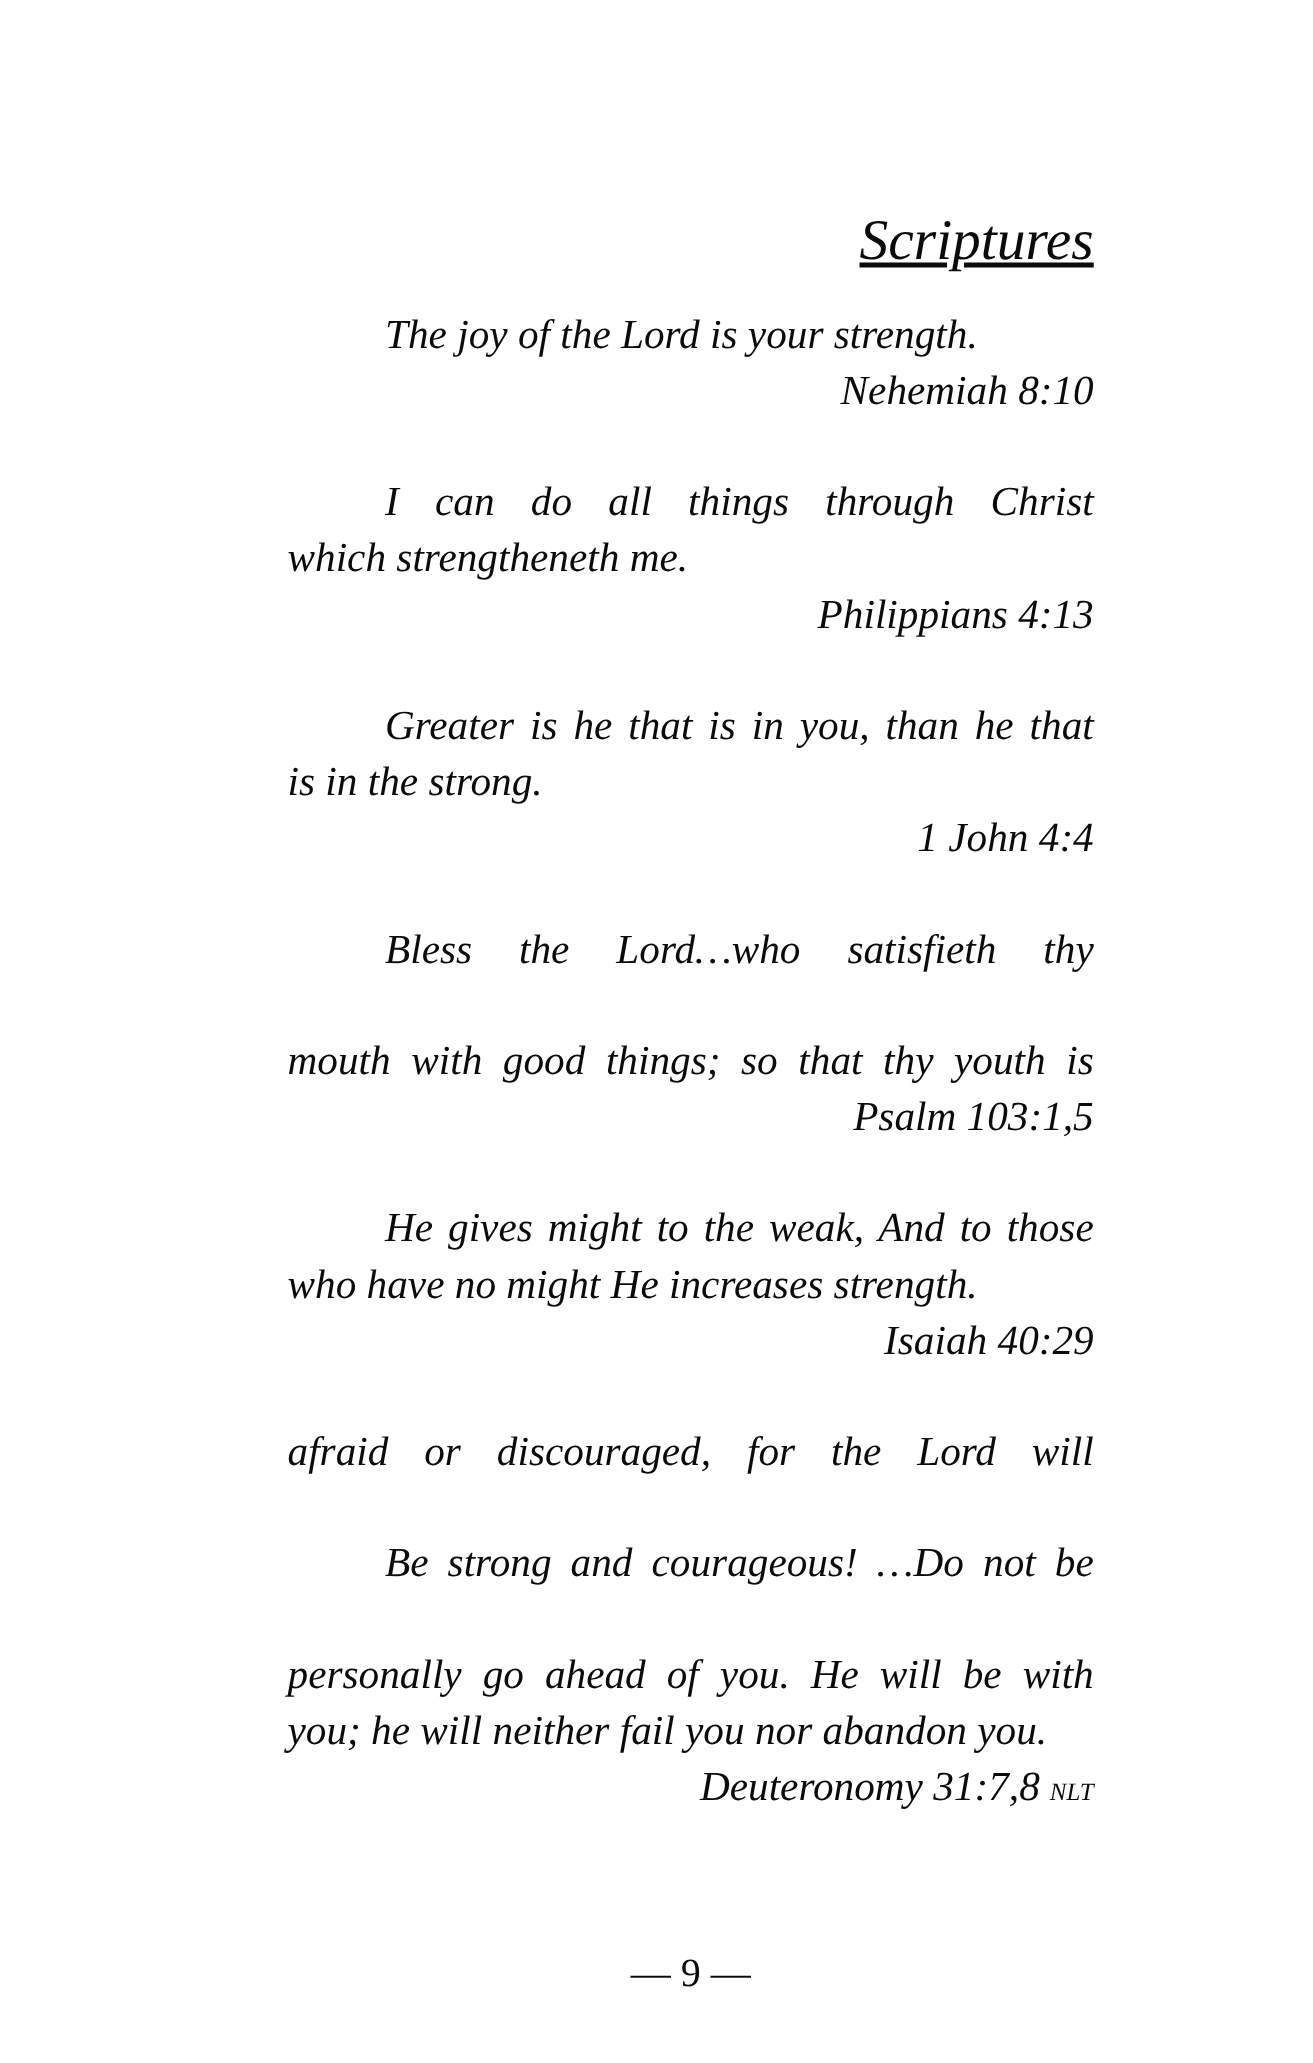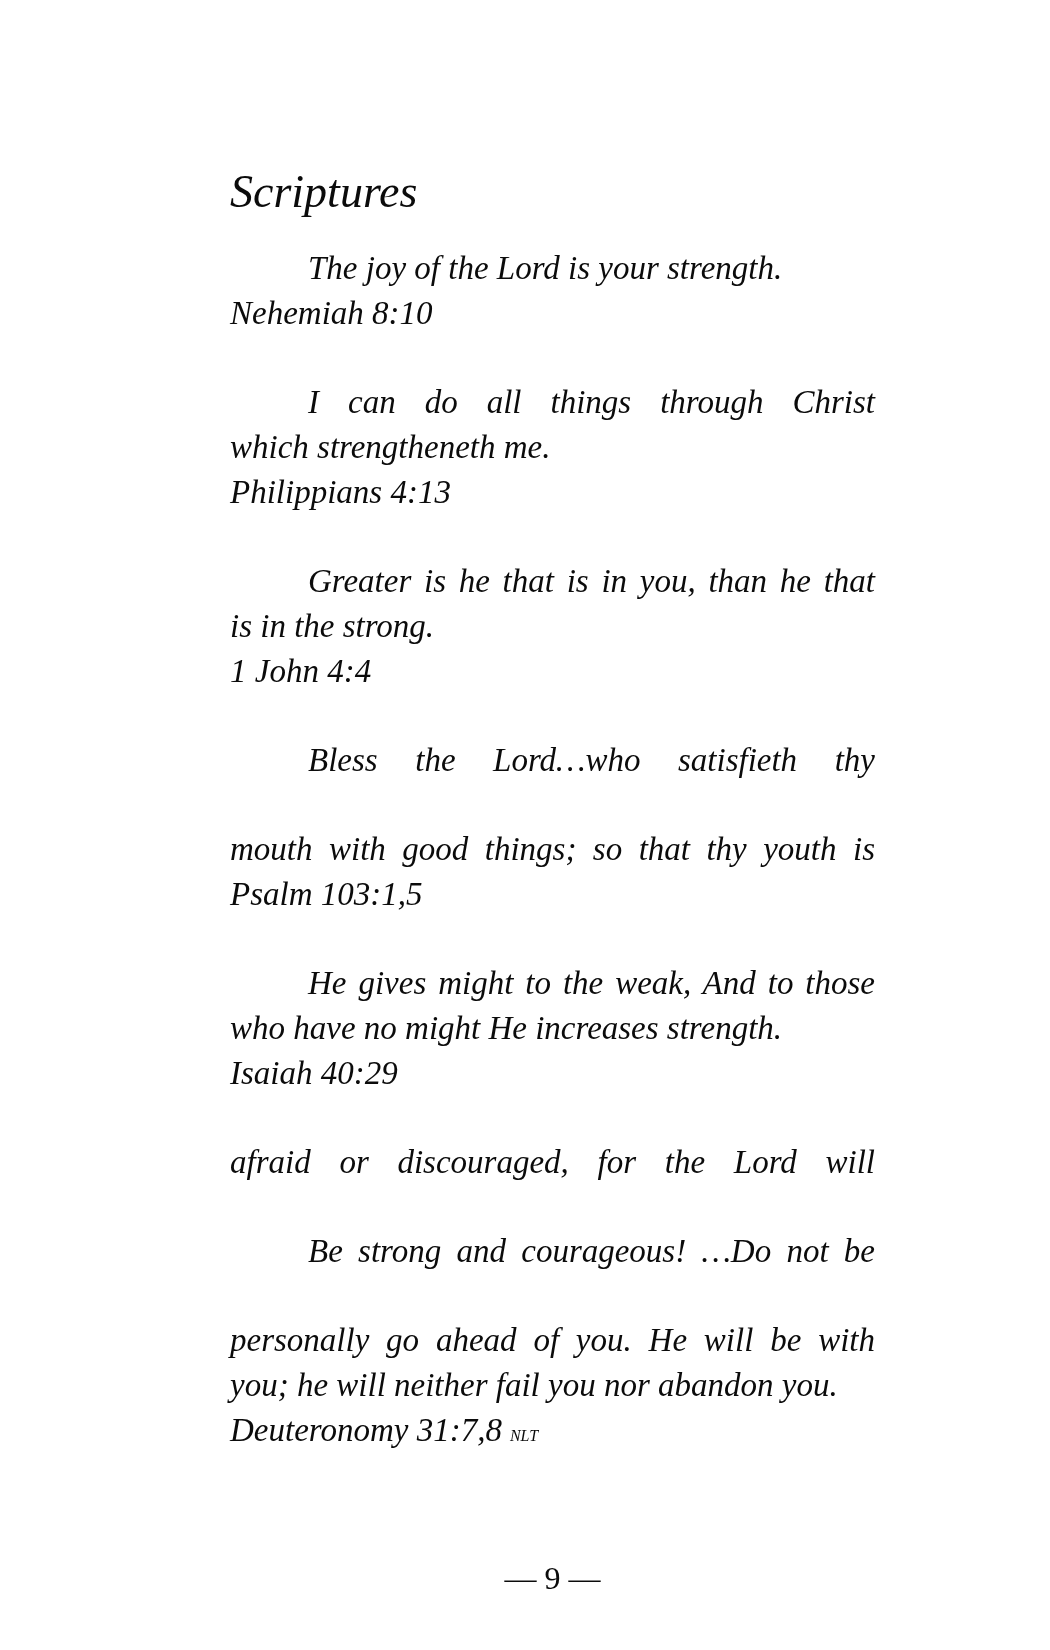--- a/index.html
+++ b/index.html
@@ -20,22 +20,23 @@
   .column {
     position: absolute;
     left: 230px;
     top: 0;
     width: 645px;
   }
   .title {
     font-size: 46px;
     line-height: 52px;
     font-weight: normal;
-    text-align: left;
+    text-align: right;
     margin: 166px 0 28px 0;
+    text-decoration: underline;
   }
   .quote {
     margin: 0 0 44px 0;
   }
   .ln, .ref {
     font-size: 33px;
     line-height: 45px;
     margin: 0;
   }
   .first {
@@ -43,25 +44,25 @@
   }
   .stretch {
     text-align: justify;
     text-align-last: justify;
     margin-top: 44px;
   }
   .last {
     text-align: left;
   }
   .ref {
-    text-align: left;
+    text-align: right;
     font-family: Liberation Serif, serif;
   }
   .ver {
-    font-size: 16px;
+    font-size: 20px;
     margin-left: 8px;
   }
   .folio {
     position: absolute;
     left: 230px;
     top: 1556px;
     width: 645px;
     font-size: 32px;
     line-height: 45px;
     font-style: normal;

